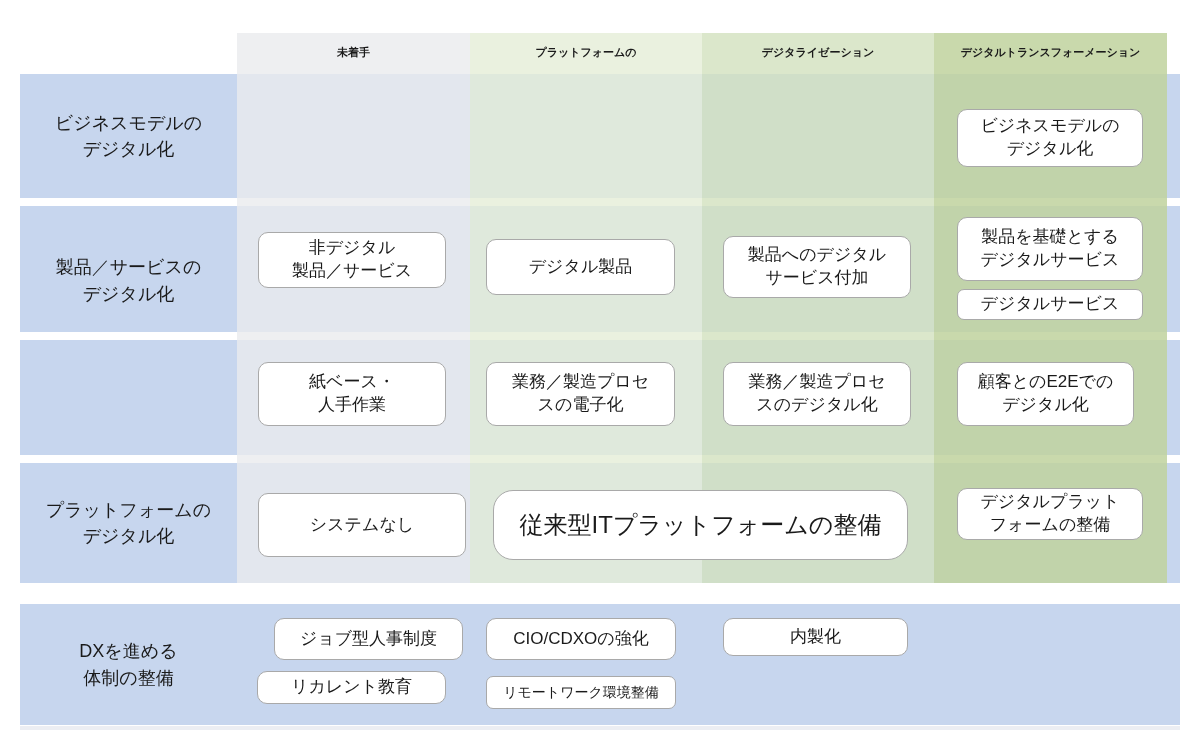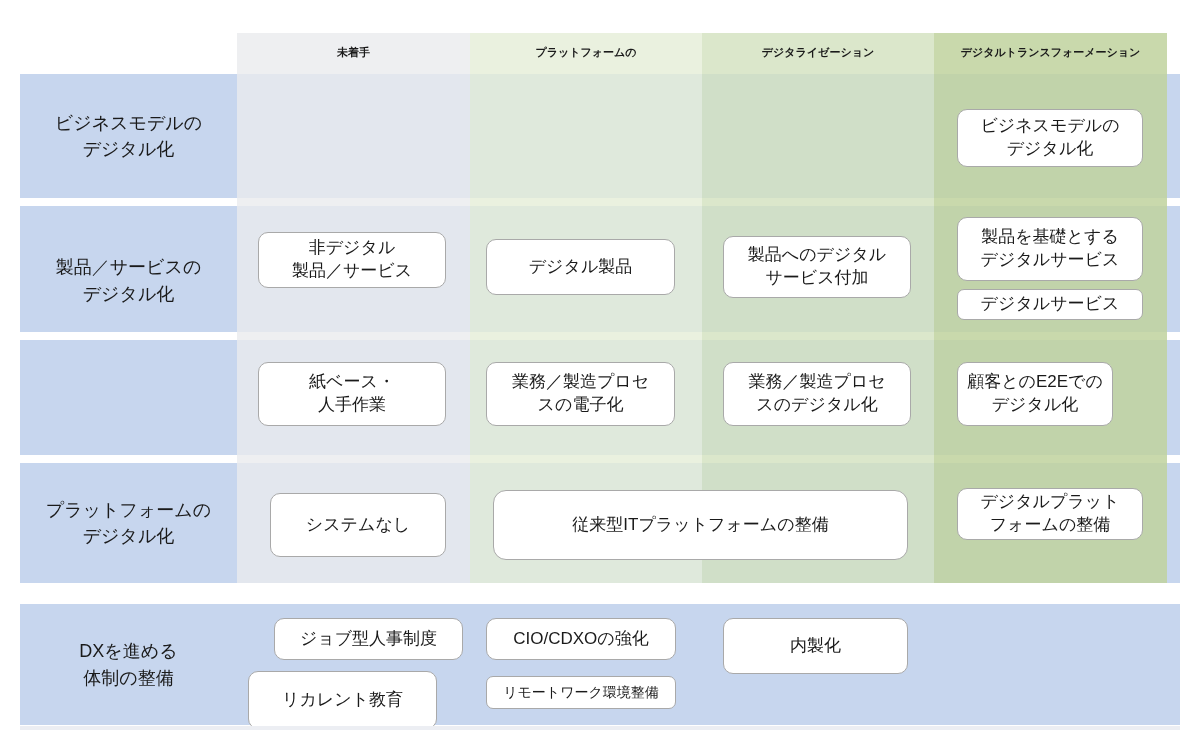--- a/index.html
+++ b/index.html
@@ -24,21 +24,21 @@
   .rowhead{
     position:absolute;left:20px;width:217px;display:flex;align-items:center;justify-content:center;
     font-size:18px;text-align:center;white-space:pre-line;line-height:1.45;
   }
   
   .box{
     position:absolute;background:#ffffff;border:1px solid #a9a9a9;border-radius:10px;
     display:flex;align-items:center;justify-content:center;text-align:center;
     font-size:17px;line-height:1.35;white-space:pre-line;box-sizing:border-box;
   }
-  .box-wide{font-size:17px;border-radius:13px;}
+  .box-wide{font-size:24px;border-radius:20px;}
   .box-small{font-size:14px;}
   
   .panel{position:absolute;left:20px;top:604px;width:1160px;height:121px;background:#c7d6ee;}
   .footstrip{position:absolute;left:20px;top:726px;width:1160px;height:4px;background:#eceef3;}
 </style>
 </head>
 <body>
 
 <div class="canvas">
 
@@ -93,51 +93,51 @@
 人手作業</span>
   </div>
   <div class="box" style="left:486px;top:362px;width:189px;height:64px">
     <span>業務／製造プロセ
 スの電子化</span>
   </div>
   <div class="box" style="left:723px;top:362px;width:188px;height:64px">
     <span>業務／製造プロセ
 スのデジタル化</span>
   </div>
-  <div class="box" style="left:957px;top:362px;width:156px;height:64px">
+  <div class="box" style="left:957px;top:362px;width:177px;height:64px">
     <span>顧客とのE2Eでの
 デジタル化</span>
   </div>
 
-  <div class="box" style="left:270px;top:493px;width:176px;height:64px">
+  <div class="box" style="left:258px;top:493px;width:208px;height:64px">
     <span>システムなし</span>
   </div>
   <div class="box box-wide" style="left:493px;top:490px;width:415px;height:70px">
     <span>従来型ITプラットフォームの整備</span>
   </div>
   <div class="box" style="left:957px;top:488px;width:186px;height:52px">
     <span>デジタルプラット
 フォームの整備</span>
   </div>
 
   <div class="panel"></div>
   <div class="rowhead" style="top:604px;height:121px">DXを進める
 体制の整備</div>
 
   <div class="box" style="left:274px;top:618px;width:189px;height:42px">
     <span>ジョブ型人事制度</span>
   </div>
-  <div class="box" style="left:248px;top:671px;width:189px;height:58px">
+  <div class="box" style="left:257px;top:671px;width:189px;height:33px">
     <span>リカレント教育</span>
   </div>
   <div class="box" style="left:486px;top:618px;width:190px;height:42px">
     <span>CIO/CDXOの強化</span>
   </div>
   <div class="box box-small" style="left:486px;top:676px;width:190px;height:33px;border-radius:7px">
     <span>リモートワーク環境整備</span>
   </div>
-  <div class="box" style="left:723px;top:618px;width:185px;height:56px">
+  <div class="box" style="left:723px;top:618px;width:185px;height:38px">
     <span>内製化</span>
   </div>
 
   <div class="footstrip"></div>
 
 </div>
 
 </body></html>

